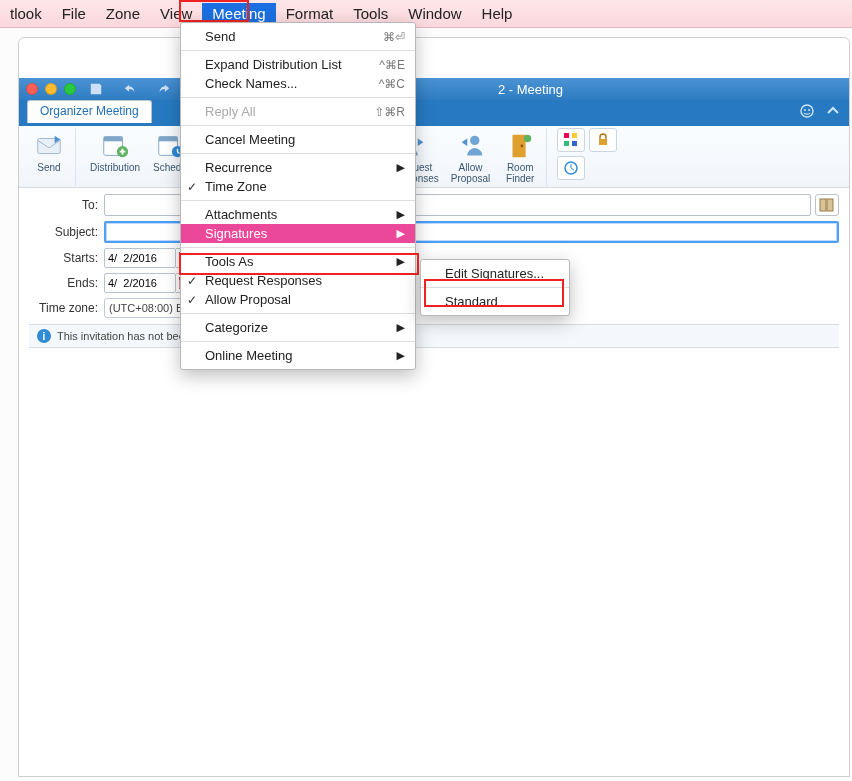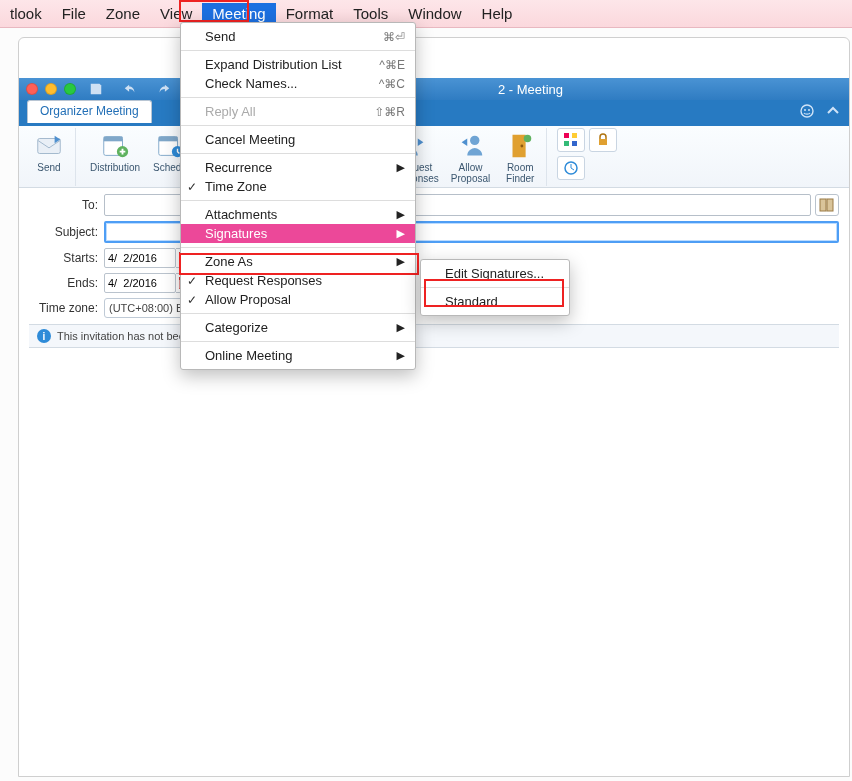--- a/index.html
+++ b/index.html
@@ -355,21 +355,21 @@
   <div class="mi">
       <span>Attachments</span>
       <span class="arrow">▶</span>
     </div>
   <div class="mi sel">
       <span>Signatures</span>
       <span class="arrow">▶</span>
     </div>
   <hr>
   <div class="mi">
-      <span>Zone As</span>
+      <span>Tools As</span>
       <span class="arrow">▶</span>
     </div>
   <div class="mi">
       <span class="chk">✓</span>
       <span>Request Responses</span>
     </div>
   <div class="mi">
       <span class="chk">✓</span>
       <span>Allow Proposal</span>
     </div>

